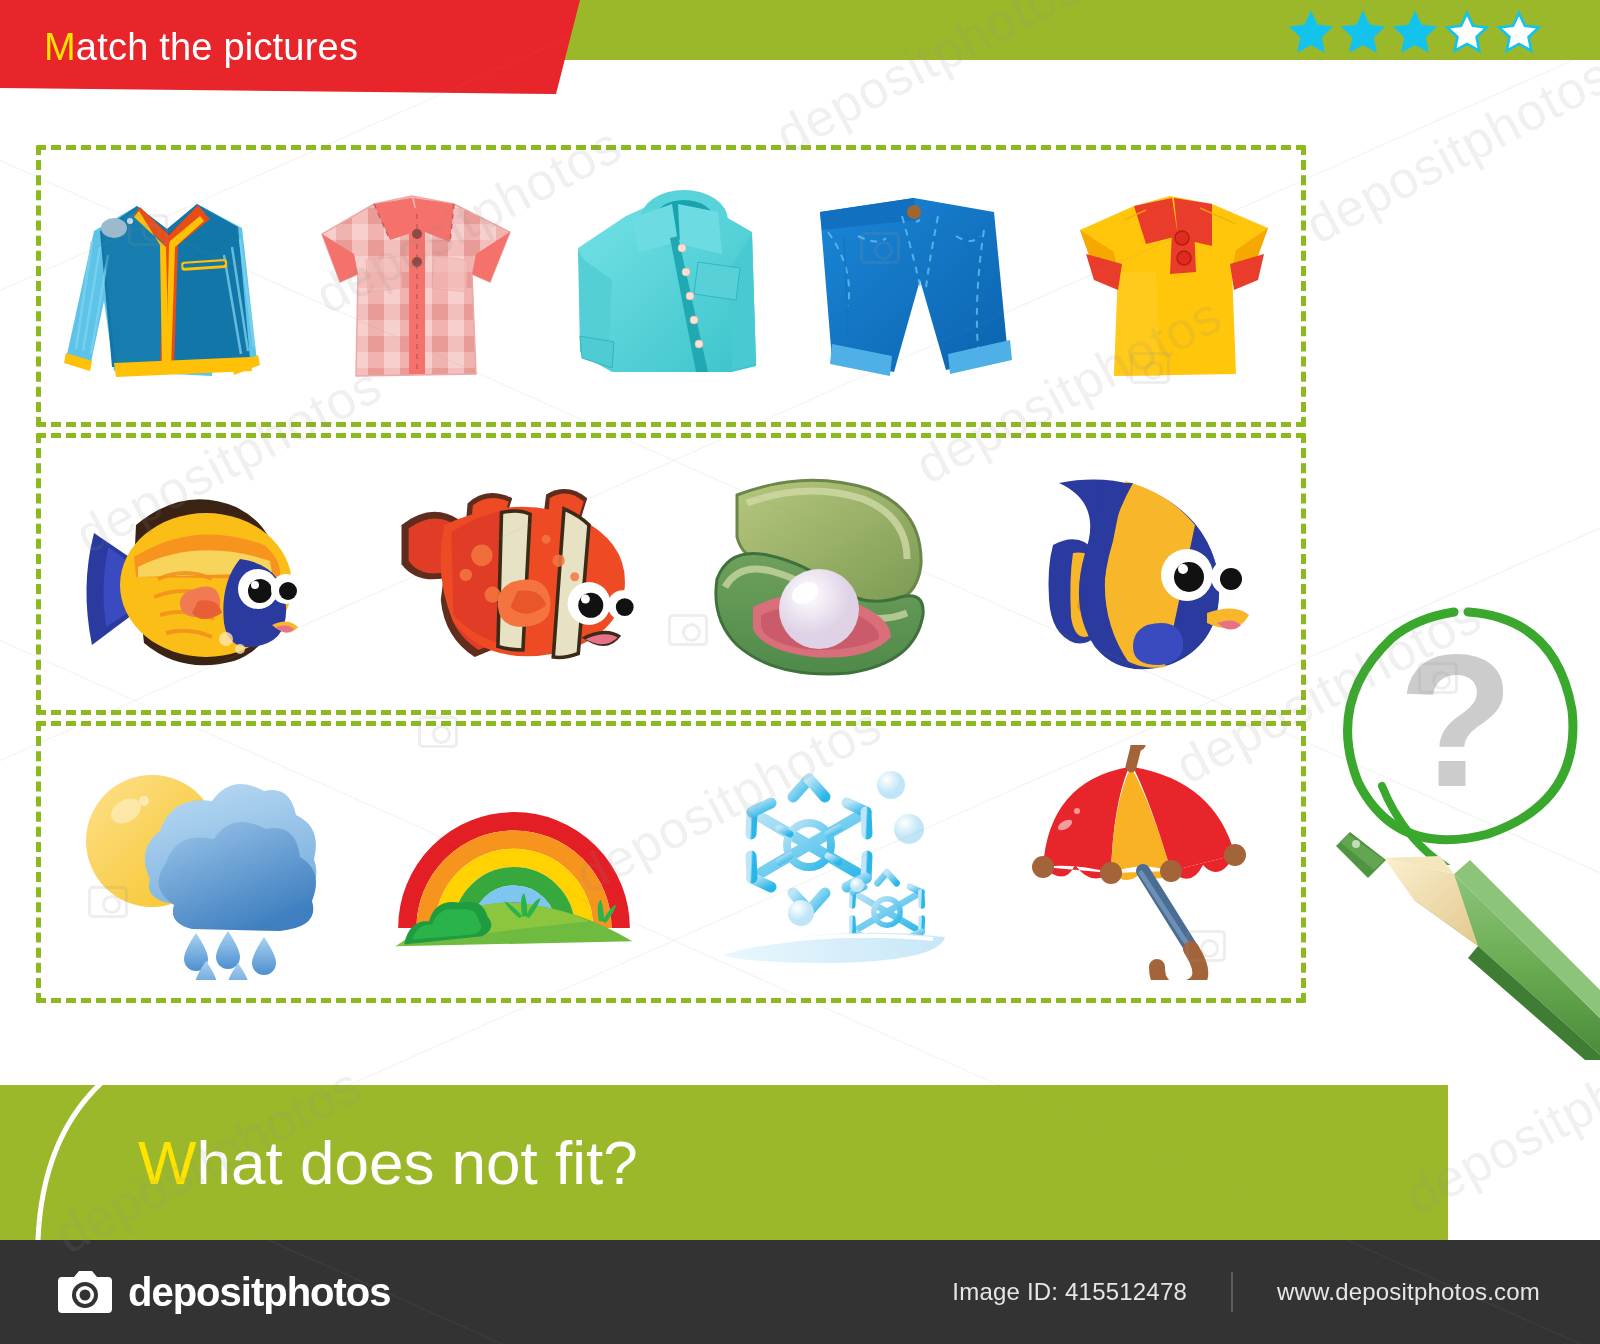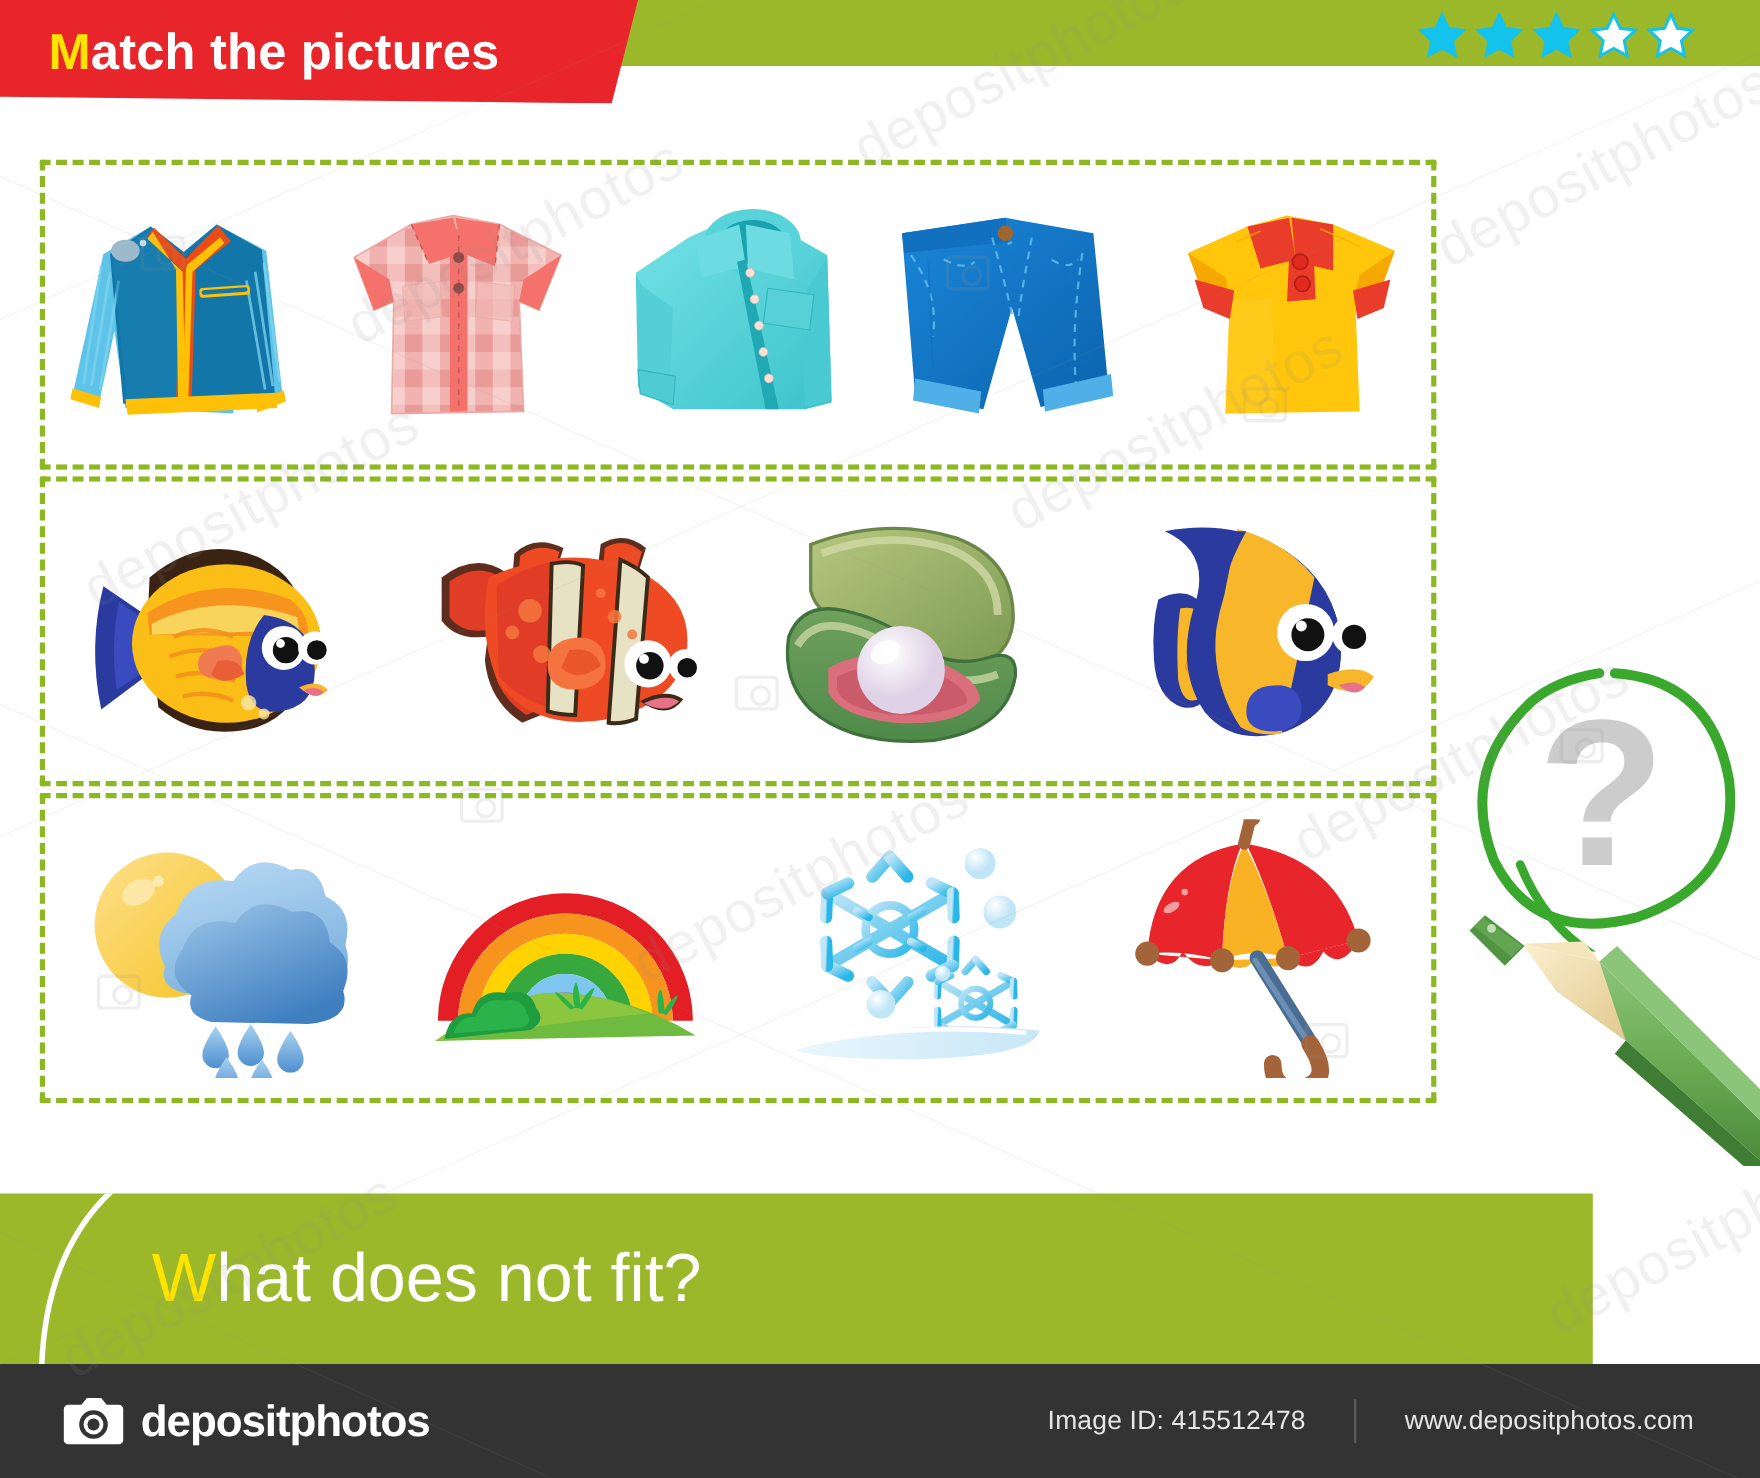--- a/index.html
+++ b/index.html
@@ -18,21 +18,21 @@
   }
   .title-banner {
     position:absolute; left:0; top:0; width:580px; height:94px;
     background:#e8252a;
     clip-path: polygon(0 0, 580px 0, 556px 94px, 0 88px);
     display:flex; align-items:center;
     padding-left:44px;
     box-shadow: 0 3px 6px rgba(0,0,0,.18);
   }
   .title-text {
-    font-size:46px; color:#ffffff; font-weight:700;
+    font-size:38px; color:#ffffff; font-weight:400;
     letter-spacing:.2px; line-height:1;
   }
   .title-text .first { color:#ffe400; }
 
   .stars { position:absolute; right:58px; top:10px; display:flex; gap:6px; }
   .star { width:46px; height:46px; display:block; }
 
   
   .rows-wrap { position:absolute; left:0; top:110px; width:1600px; height:950px; }
 

